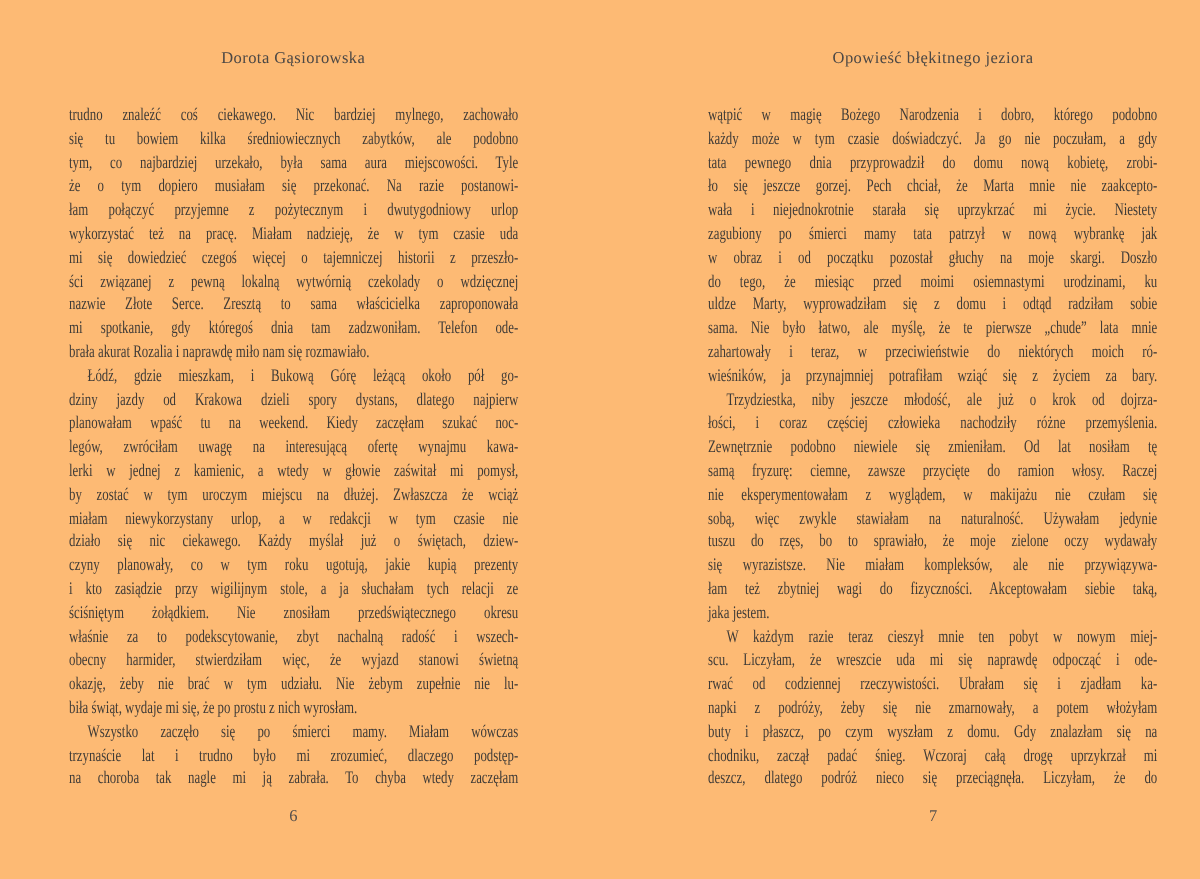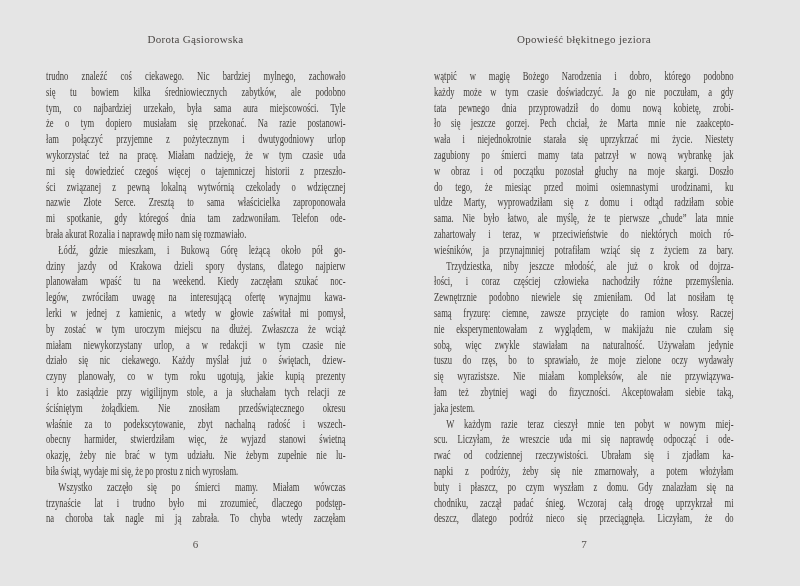--- a/index.html
+++ b/index.html
@@ -11,29 +11,29 @@
     width: 800px;
     height: 586px;
     font-family: "Liberation Serif", "DejaVu Serif", serif;
     color: #3f3b37;
     overflow: hidden;
   }
   .spread {
     position: relative;
     width: 800px;
     height: 586px;
-    background: #e5e5e5;
+    background: #fdba74;
   }
   .page {
     position: absolute;
     top: 0;
     height: 586px;
   }
   .page.left  { left: 46px;  width: 299px; }
-  .page.right { left: 434px; width: 300px; }
+  .page.right { left: 472px; width: 300px; }
 
   .running-head {
     position: absolute;
     top: 33px;
     left: 0; right: 0;
     text-align: center;
     font-size: 11px;
     letter-spacing: 0.3px;
     color: #4c4845;
     white-space: nowrap;

